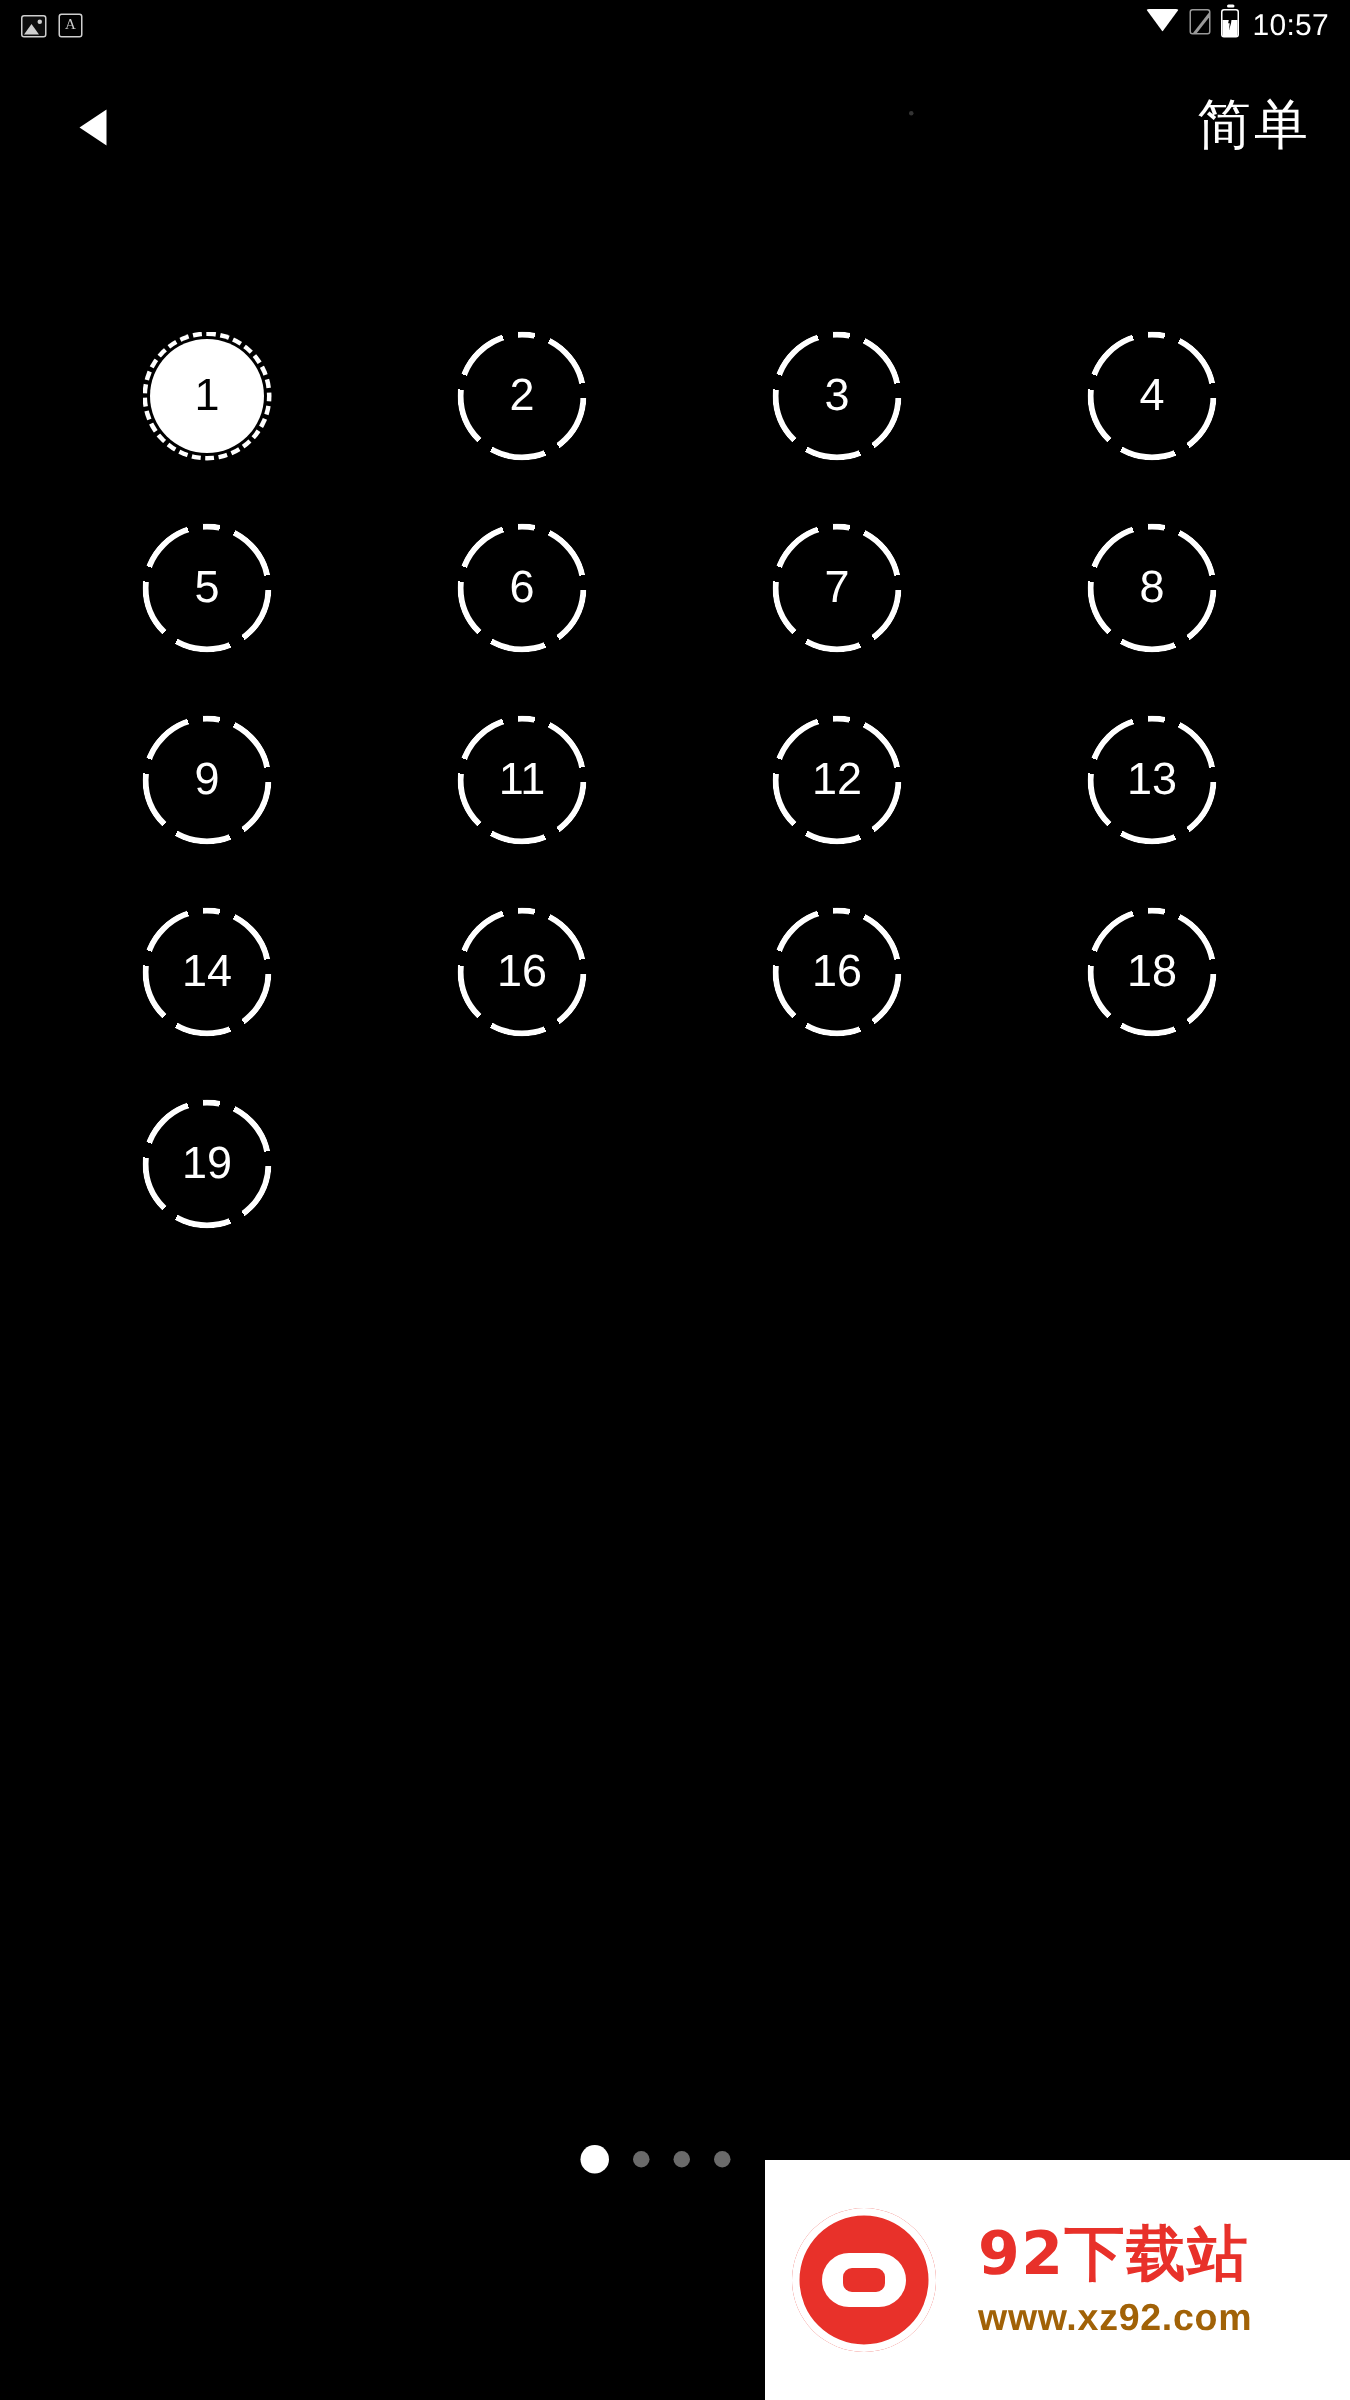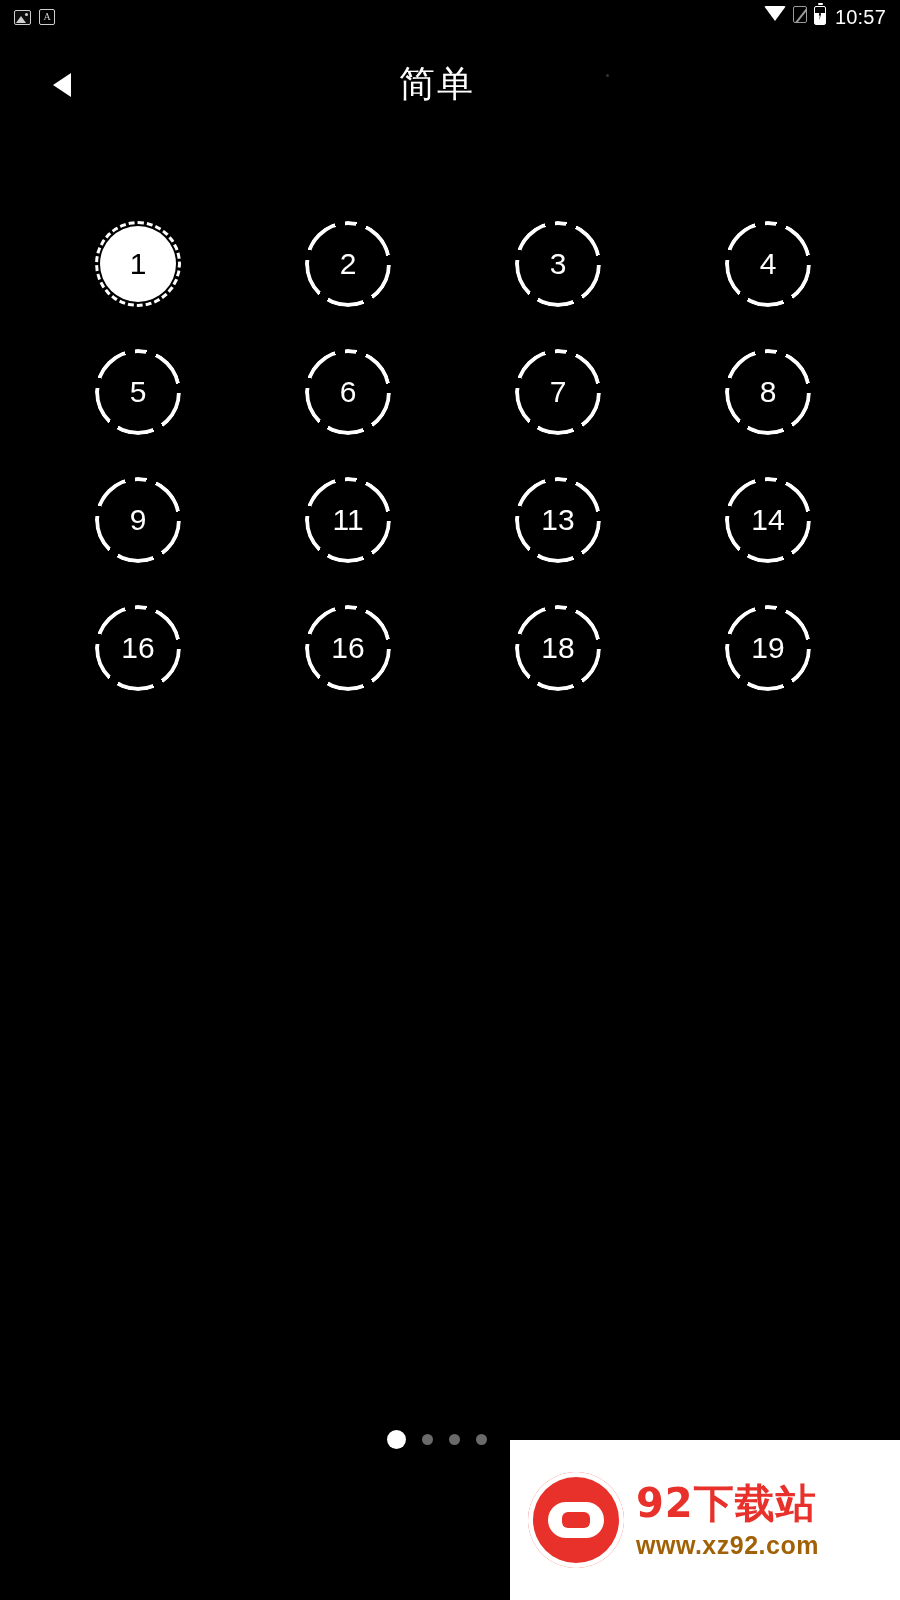--- a/index.html
+++ b/index.html
@@ -152,21 +152,21 @@
   .back-arrow {
     width: 0; height: 0;
     border-top: 12px solid transparent;
     border-bottom: 12px solid transparent;
     border-right: 18px solid #ffffff;
   }
   .page-title {
     position: absolute;
     left: 0; top: 0;
     width: 874px;
-    text-align: center;
+    text-align: right;
     line-height: 100px;
     font-size: 36px;
     color: #ffffff;
     font-family: "DejaVu Sans", sans-serif;
     letter-spacing: 2px;
   }
   .title-dot {
     position: absolute;
     left: 606px; top: 40px;
     width: 3px; height: 3px;
@@ -303,21 +303,21 @@
   }
   .wm-logo::after {
     content: "";
     position: absolute;
     left: 34px; top: 40px;
     width: 28px; height: 16px;
     border-radius: 6px;
     background: #e8312a;
   }
   .wm-text {
-    margin-left: 12px;
+    margin-left: 28px;
     display: flex;
     flex-direction: column;
     justify-content: flex-end;
   }
   .wm-title {
     font-size: 40px;
     color: #e8312a;
     font-family: "DejaVu Sans", sans-serif;
     font-weight: bold;
     letter-spacing: 1px;
@@ -422,20 +422,26 @@
   </div>
 
 
   <div class="level-cell">
     <div class="level-node normal">
       <span class="level-ring"></span>
       <span class="level-number">11</span>
     </div>
   </div>
 
+  <div class="level-cell">
+    <div class="level-node normal">
+      <span class="level-ring"></span>
+      <span class="level-number">12</span>
+    </div>
+  </div>
 
   <div class="level-cell">
     <div class="level-node normal">
       <span class="level-ring"></span>
       <span class="level-number">13</span>
     </div>
   </div>
 
   <div class="level-cell">
     <div class="level-node normal">

